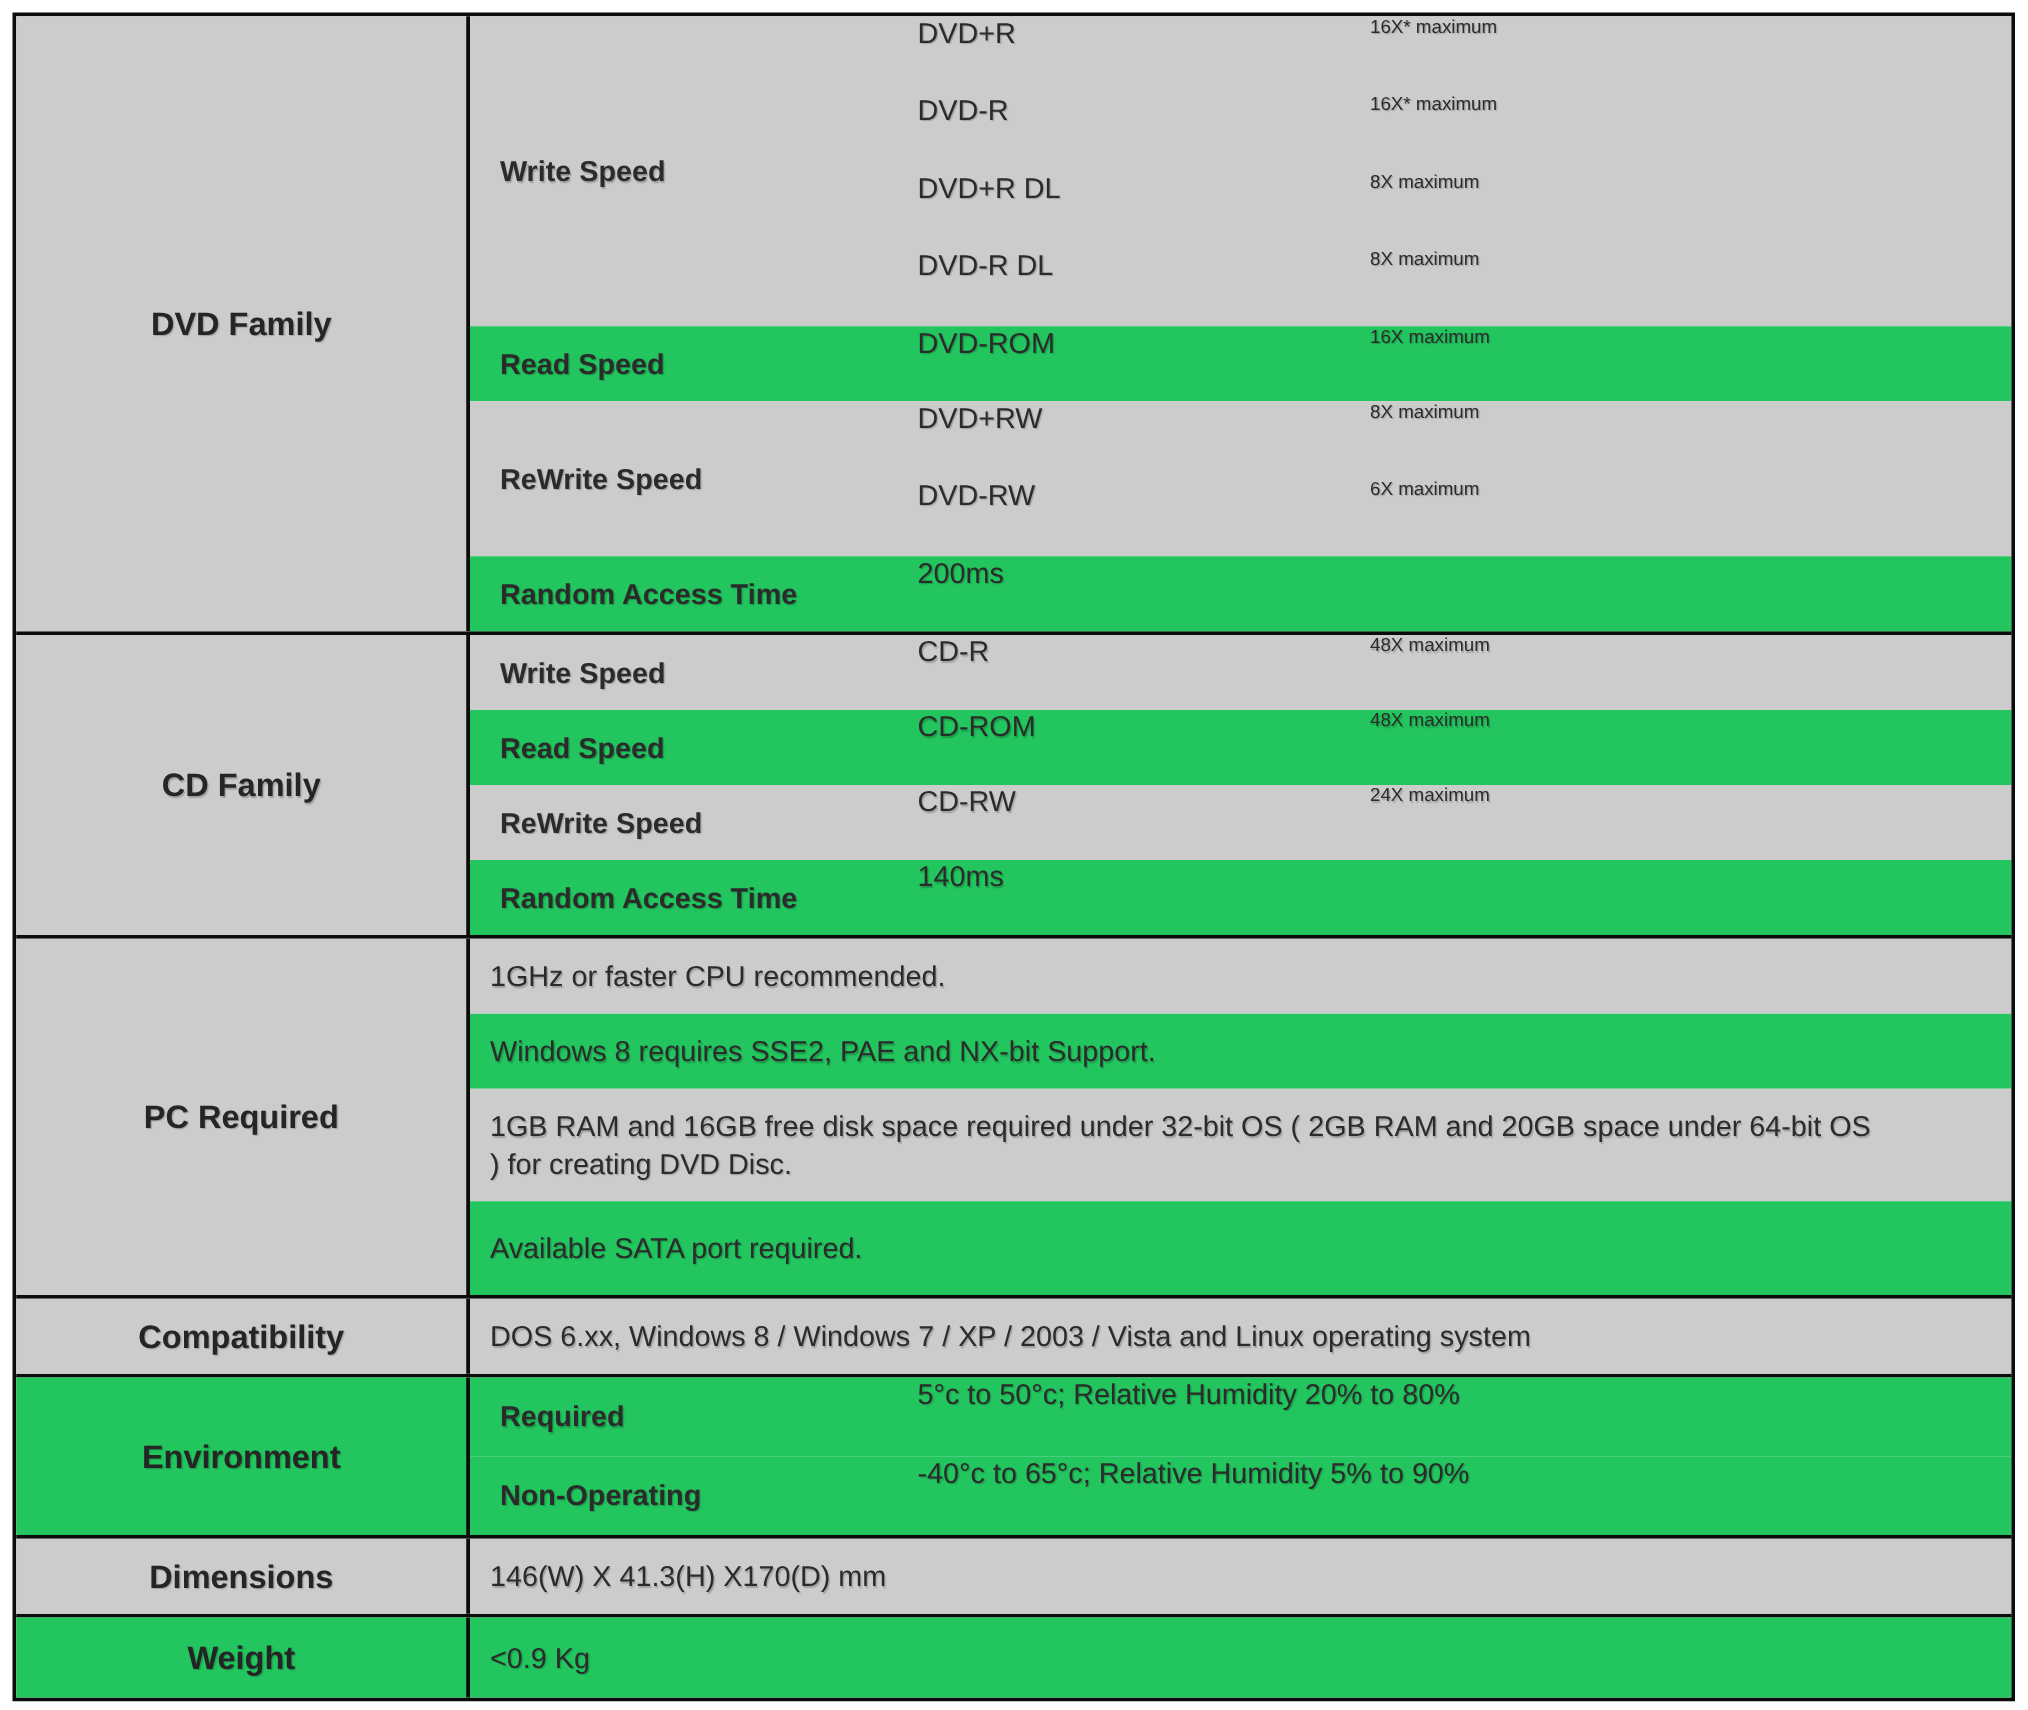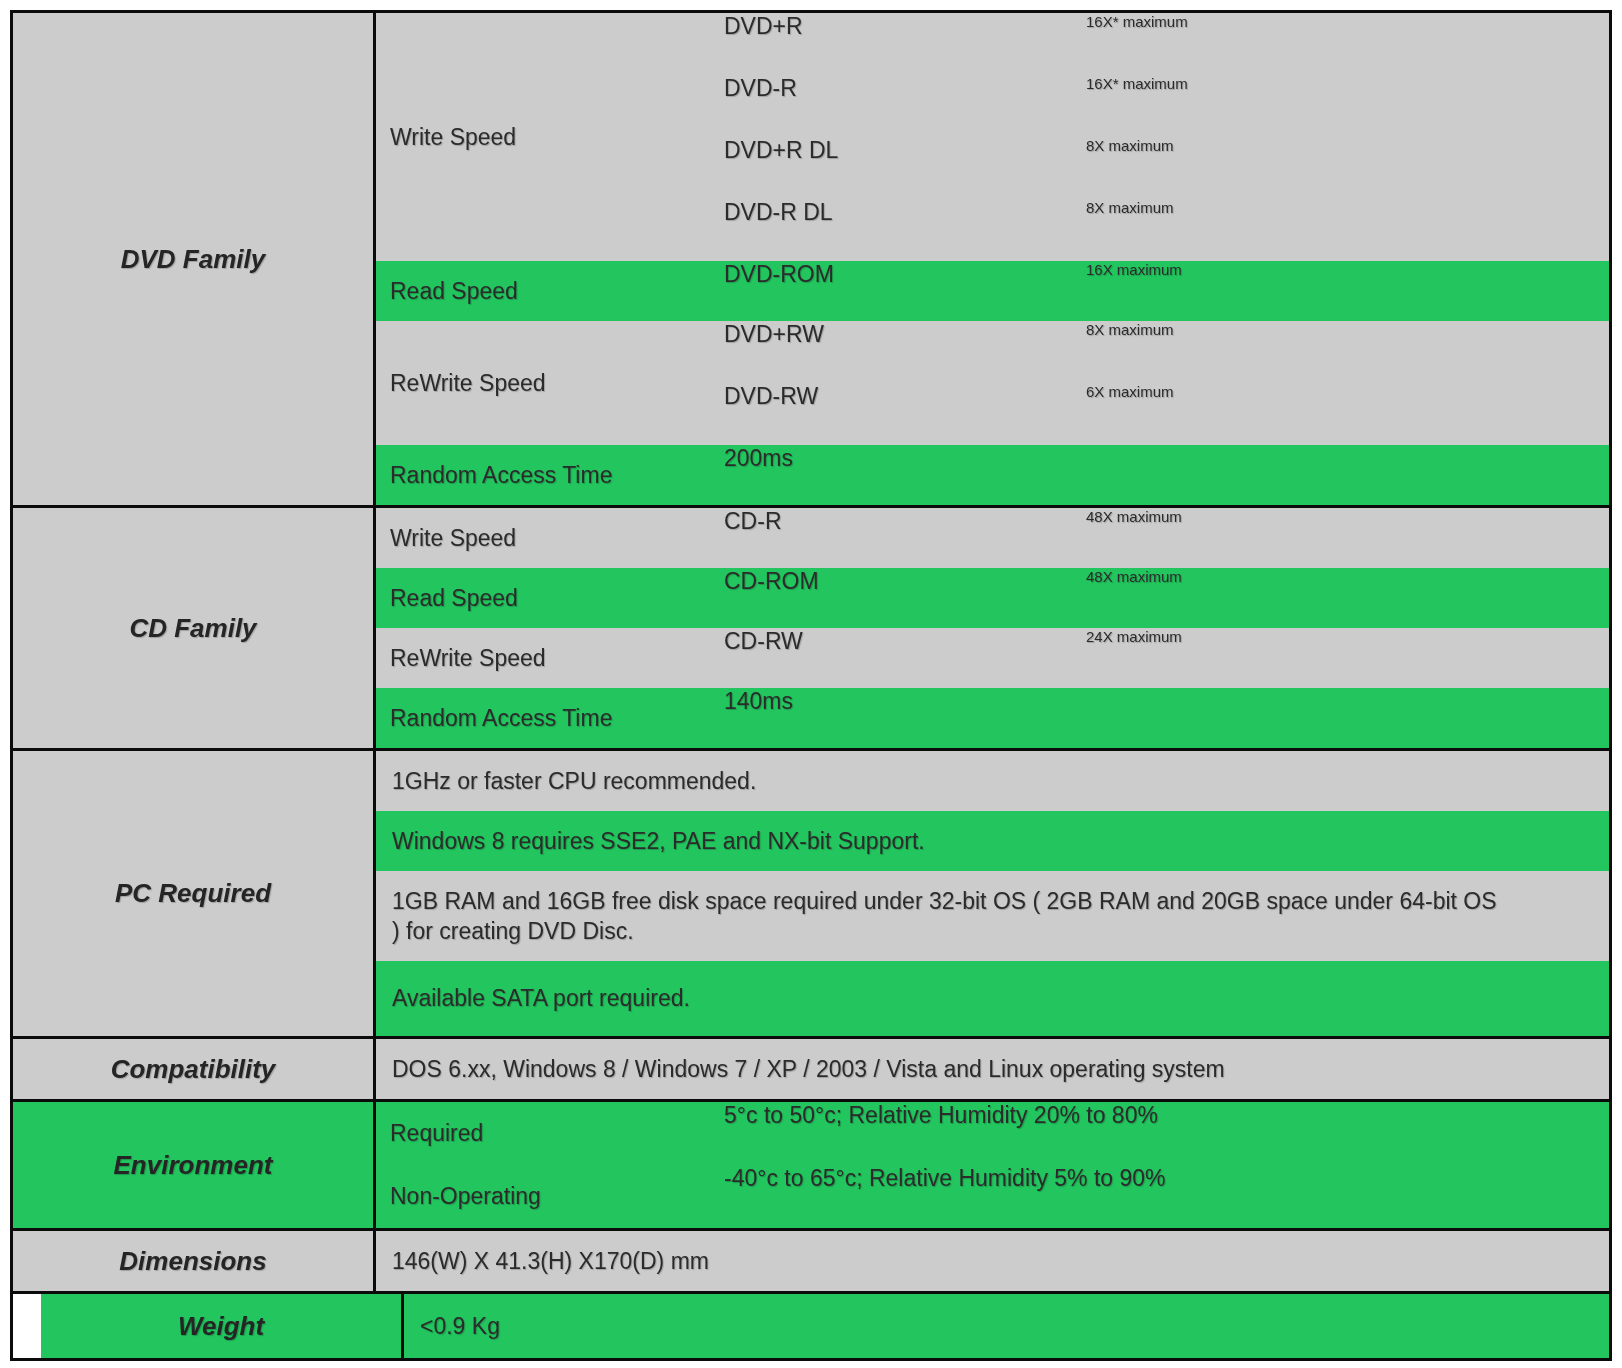--- a/index.html
+++ b/index.html
@@ -13,51 +13,51 @@
   }
   .spec-table {
     width: 1602px;
     border: 3px solid #0b0b0b;
     box-sizing: border-box;
   }
   .sec {
     display: flex;
     border-bottom: 3px solid #0b0b0b;
   }
-  .sec:last-child { border-bottom: none; margin-left: 28px; }
+  .sec:last-child { border-bottom: none; }
   .sec-head {
     flex: 0 0 360px;
     width: 360px;
     border-right: 3px solid #0b0b0b;
     display: flex;
     align-items: center;
     justify-content: center;
     font-size: 26px;
     font-weight: bold;
     color: #252525;
     text-shadow: 1px 1px 1px rgba(0,0,0,0.22);
-    font-style: italic;
   }
   .sec-body {
     flex: 1;
     display: flex;
     flex-direction: column;
     min-width: 0;
   }
   .shade-dark  { background: #cccccc; }
   .shade-light { background: #22c55e; }
   .band { display: flex; box-sizing: border-box; }
   .band-label {
     flex: 0 0 334px;
     width: 334px;
-    margin-left: 14px;
+    margin-left: 24px;
     display: flex;
     align-items: center;
     font-size: 23px;
     text-shadow: 1px 1px 1px rgba(0,0,0,0.22);
+    font-weight: bold;
   }
   .band-rows {
     flex: 1;
     display: flex;
     flex-direction: column;
     min-width: 0;
   }
   .pair { flex: 1; display: flex; align-items: flex-start; }
   .pair-media {
     flex: 0 0 362px;

